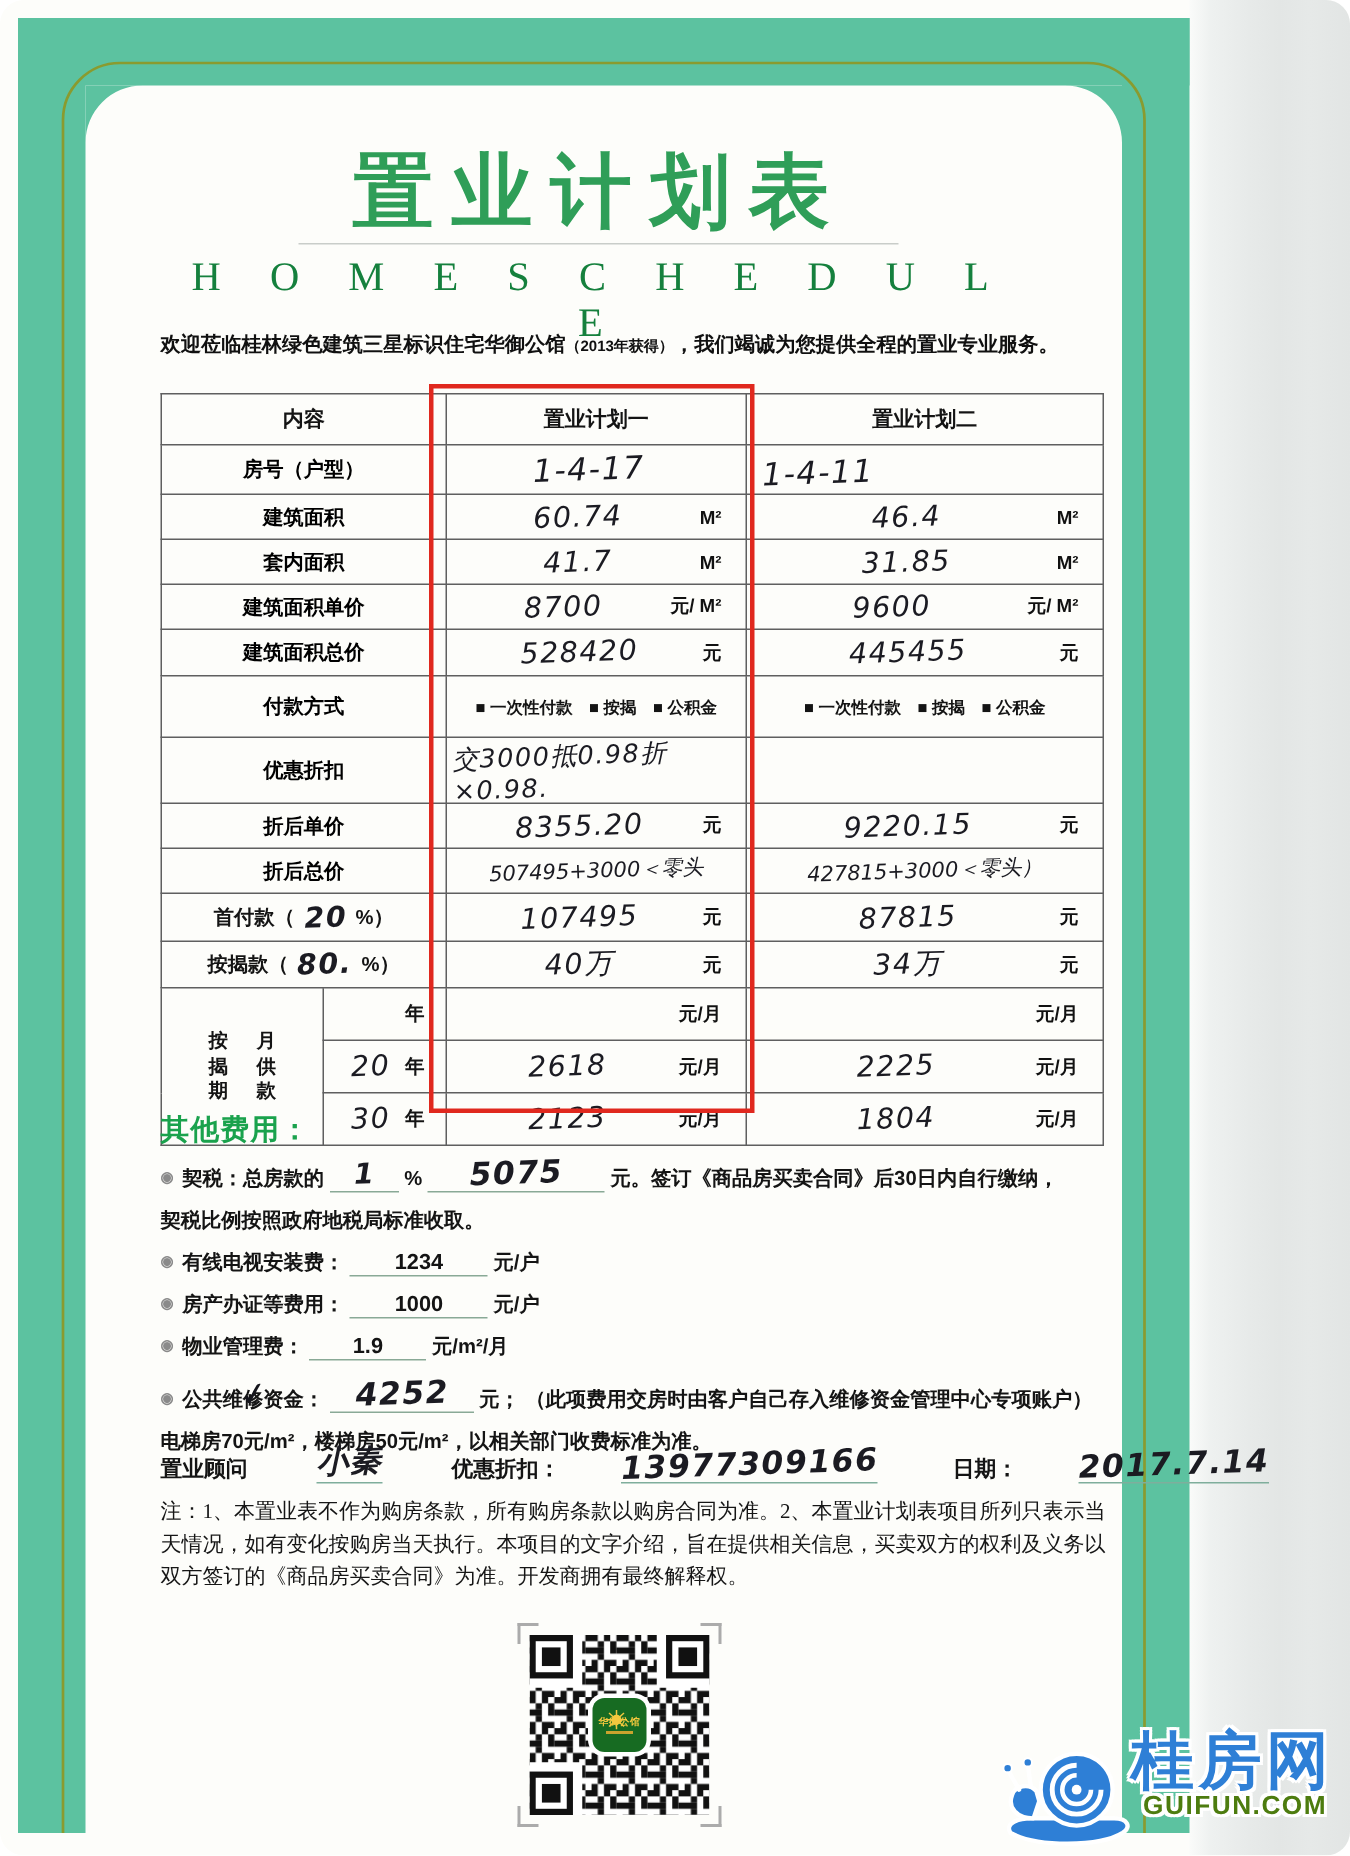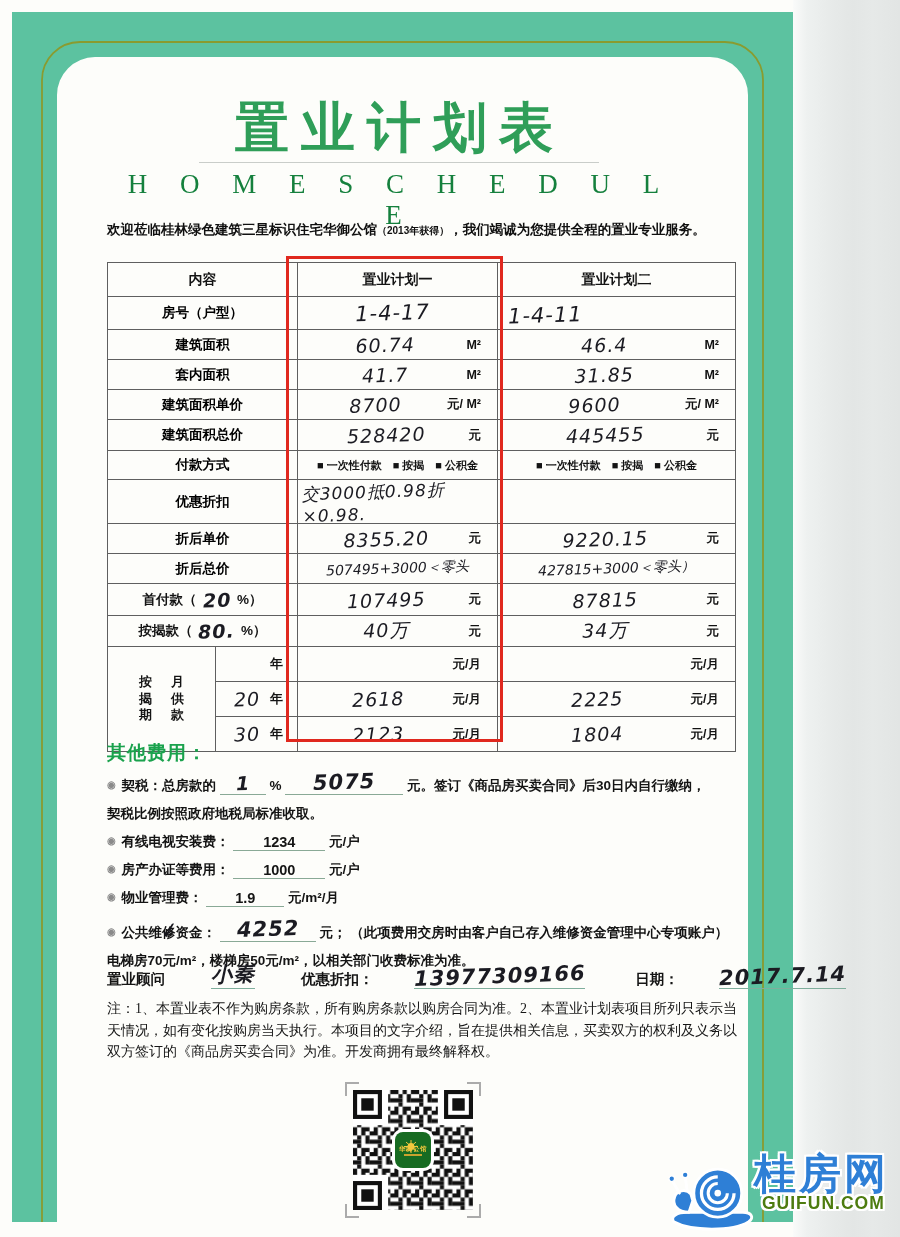--- a/index.html
+++ b/index.html
@@ -1,17 +1,17 @@
 <!DOCTYPE html>
 <html><head>
 <meta charset="utf-8">
 <style>
   html,body{margin:0;padding:0;background:#ffffff;}
   .stage{position:relative;width:900px;height:1237px;overflow:hidden;background:#fdfdfa;
-         font-family:"Liberation Sans",sans-serif;color:#141414;}
+         font-family:"Liberation Sans",sans-serif;color:#141414;border-radius:16px;}
   
   .scanbg{position:absolute;top:0;right:0;width:107px;height:1237px;
           background:linear-gradient(90deg,#fafbfa 0,#eef1f0 14px,#e7eae9 40px,#e3e6e5 60px,#e6e9e8 80px,#e2e5e4 100%);}
   .frame{position:absolute;left:0;top:0;}
   
   .title{position:absolute;left:150px;top:92px;width:500px;text-align:center;
          font-family:"Liberation Serif","DejaVu Serif",serif;font-weight:bold;font-size:54px;
          letter-spacing:12px;color:#2f9e58;}
   .tdivider{position:absolute;left:199px;top:162px;width:400px;height:1px;background:#c9cdc9;}
   .subtitle{position:absolute;left:120px;top:169px;width:560px;text-align:center;
@@ -183,21 +183,21 @@
               <span class="unit">元</span>
             </div>
           </td>
       <td>
             <div class="cv">
               <span class="val hw">445455</span>
               <span class="unit">元</span>
             </div>
           </td>
     </tr>
-    <tr style="height:29px">
+    <tr style="height:41px">
       <td colspan="2" class="lbl">付款方式</td>
       <td>
             <div class="cv" style="padding:0 2px">
               <span class="pay">■ 一次性付款　■ 按揭　■ 公积金</span>
             </div>
           </td>
       <td>
             <div class="cv" style="padding:0 2px">
               <span class="pay">■ 一次性付款　■ 按揭　■ 公积金</span>
             </div>

